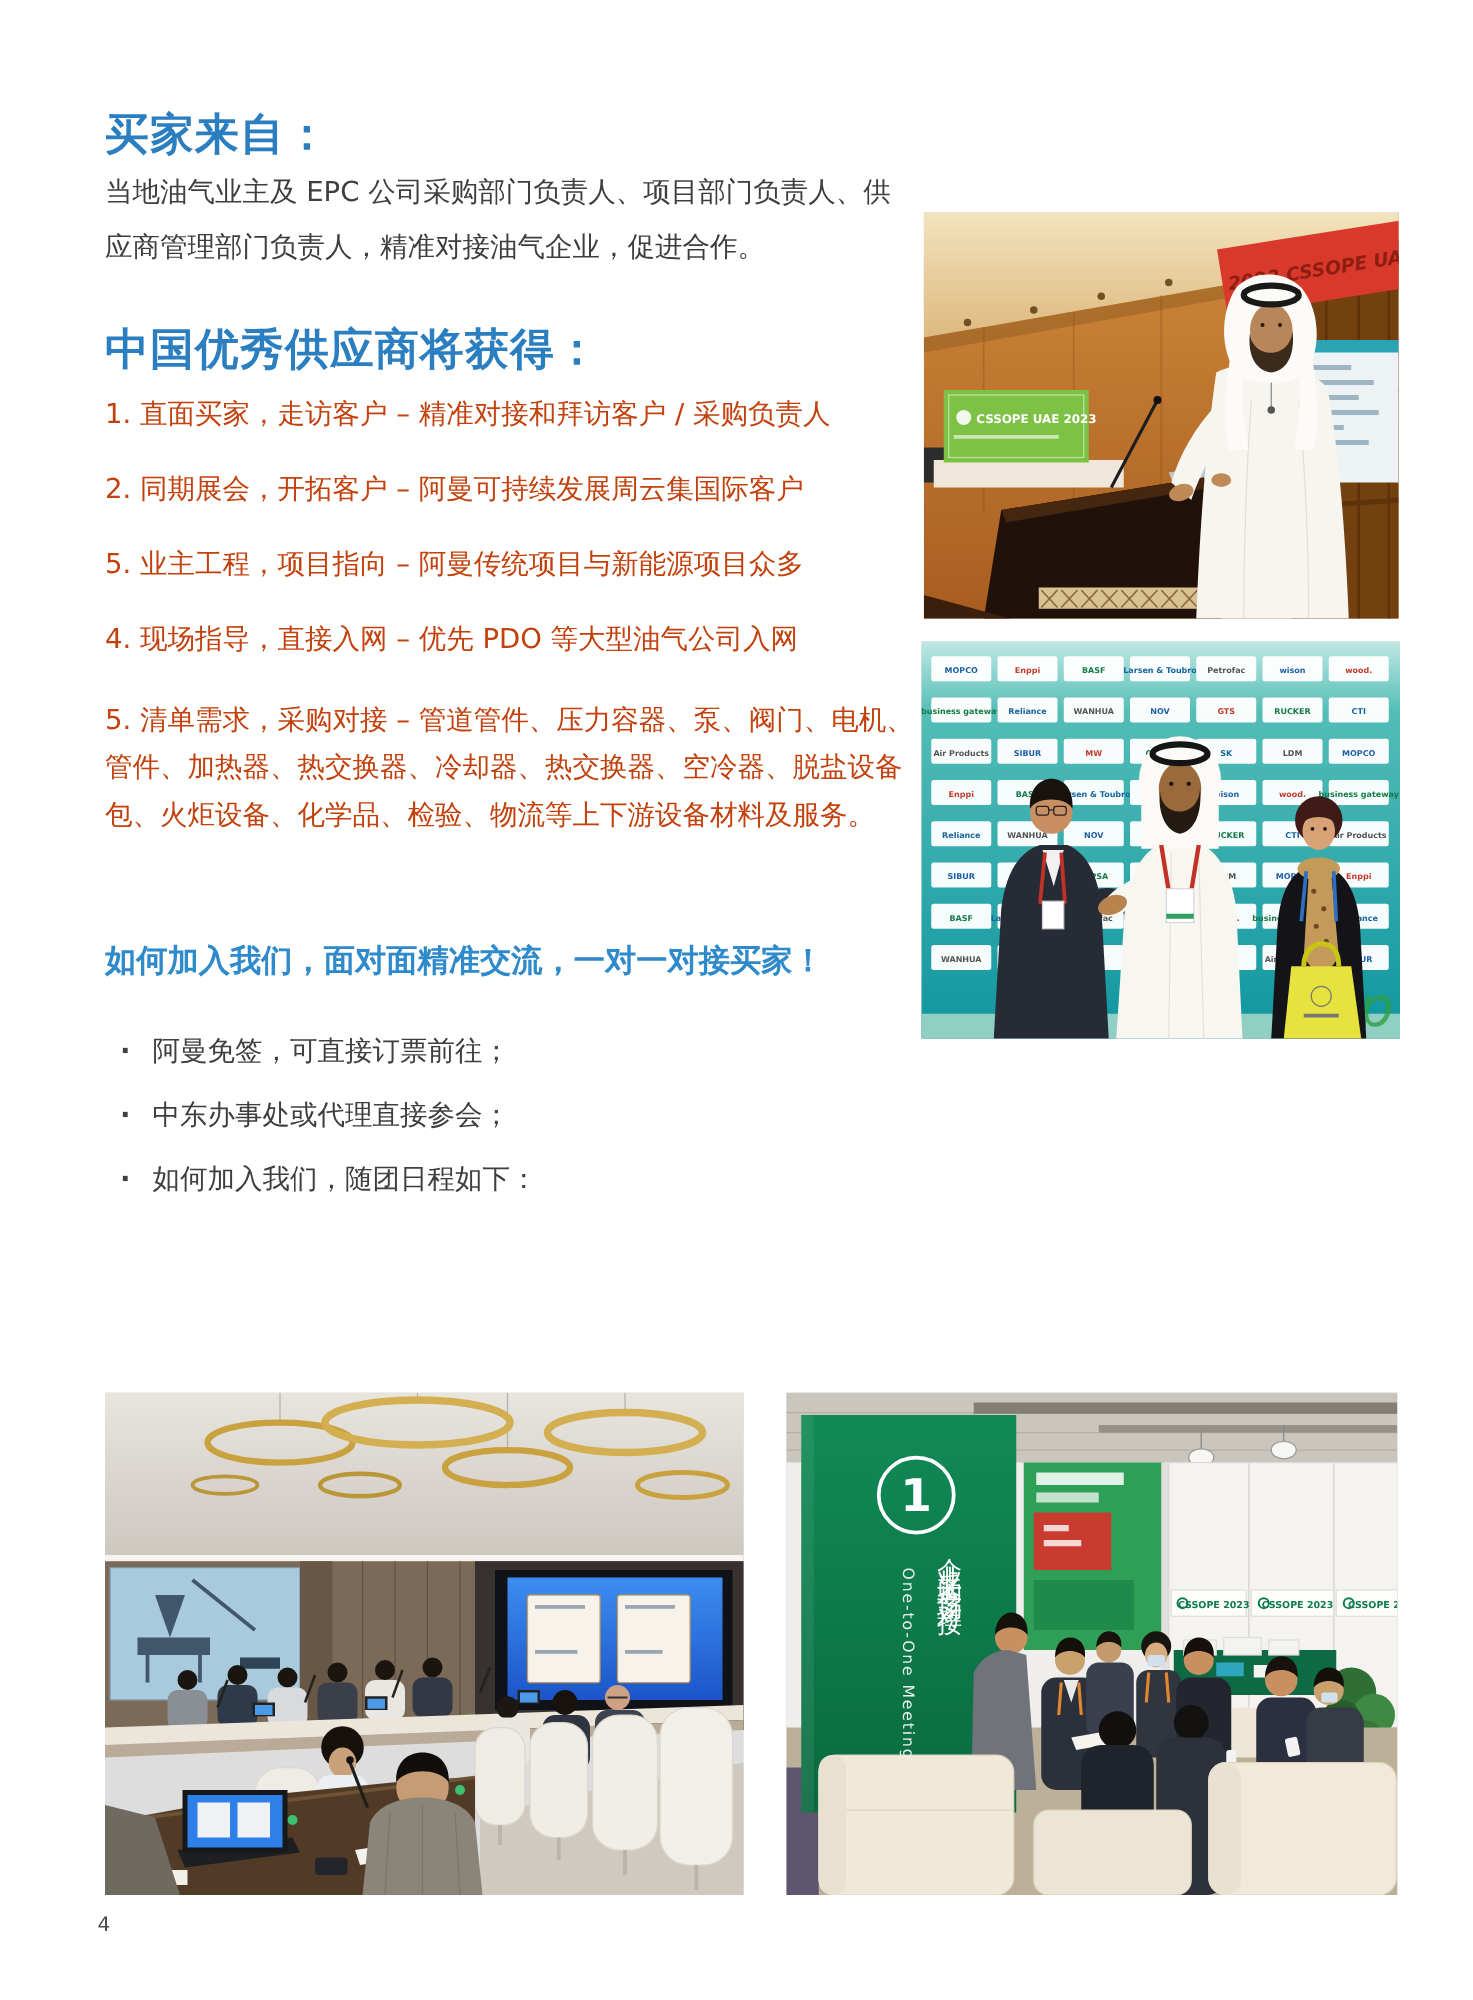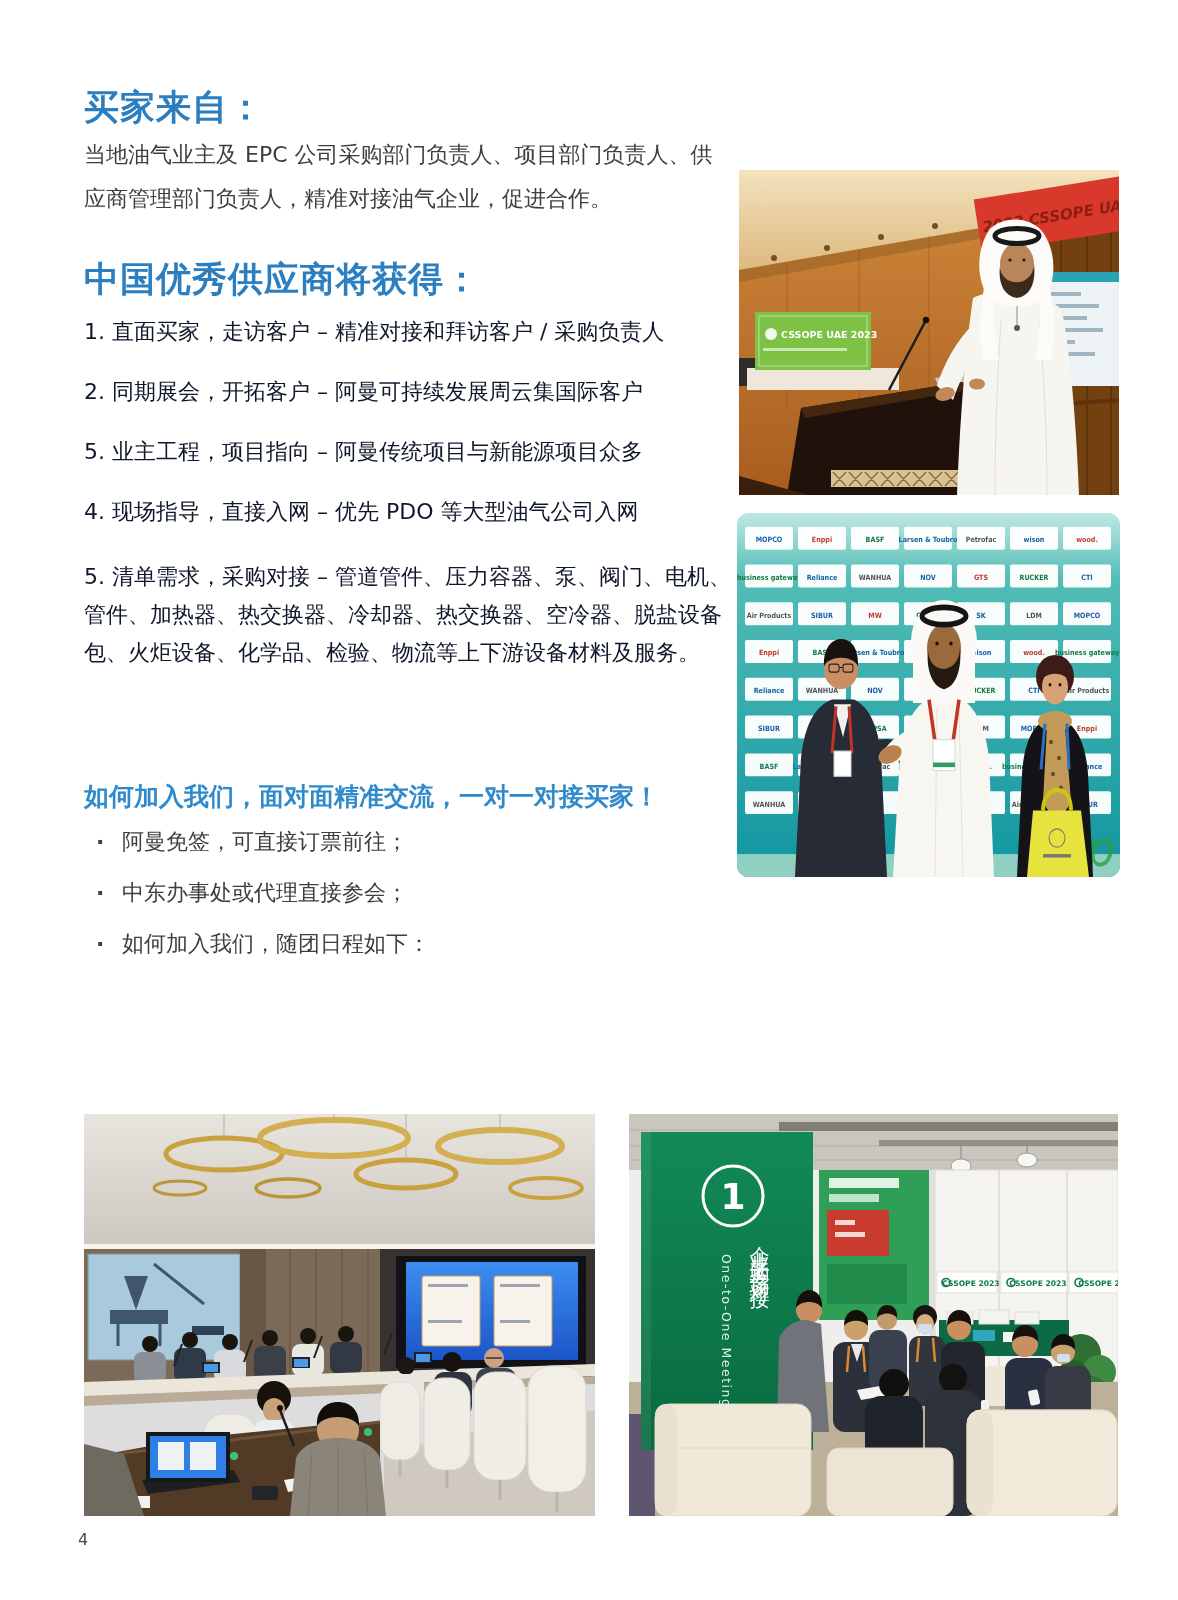--- a/index.html
+++ b/index.html
@@ -3,36 +3,36 @@
 <meta charset="utf-8">
 <style>
   html,body{margin:0;padding:0;background:#ffffff;}
   .page{position:relative;width:1178px;height:1600px;background:#ffffff;overflow:hidden;
         font-family:"DejaVu Sans","Liberation Sans",sans-serif;}
   .h-blue{position:absolute;left:84px;margin:0;font-size:35px;font-weight:700;color:#2b7fc0;letter-spacing:1px;}
   #h-buyers{top:84px;}
   #h-benefits{top:256px;}
   #p-buyers{position:absolute;left:84px;top:133px;width:636px;margin:0;
             font-size:22px;line-height:44px;color:#3e3e3e;}
-  #list-benefits{position:absolute;left:84px;top:318px;width:652px;font-size:22px;color:#0f172a;}
+  #list-benefits{position:absolute;left:84px;top:318px;width:652px;font-size:22px;color:#c2410c;}
   #list-benefits p{margin:0 0 33px;line-height:27px;}
   #list-benefits p.multi{line-height:38px;margin-top:6px;}
-  #h-join{position:absolute;left:84px;top:780px;margin:0;font-size:25px;font-weight:700;color:#2e8aca;}
+  #h-join{position:absolute;left:84px;top:752px;margin:0;font-size:25px;font-weight:700;color:#2e8aca;}
   #bullets{position:absolute;left:88px;top:824px;margin:4px;padding:0;list-style:none;
            font-size:22px;color:#3e3e3e;}
   #bullets li{position:relative;margin:0 0 24px;line-height:27px;padding-left:30px;}
   #bullets li::before{content:"·";position:absolute;left:4px;top:0;font-weight:700;color:#3e3e3e;}
   #cta{position:absolute;left:84px;top:977px;font-family:"Liberation Sans","DejaVu Sans",sans-serif;
        font-size:30px;line-height:45px;font-weight:700;color:#2c80c2;letter-spacing:.2px;white-space:nowrap;}
   #cta .l2{padding-left:112px;}
   #pagenum{position:absolute;left:78px;top:1530px;font-size:16px;color:#4a4a4a;}
   .photo{position:absolute;overflow:hidden;background:#ddd;}
   .photo svg{display:block;width:100%;height:100%;}
   #photo-speaker{left:739px;top:170px;width:380px;height:325px;}
-  #photo-handshake{left:737px;top:513px;width:383px;height:364px;border-radius:12px;}
+  #photo-handshake{left:737px;top:513px;width:383px;height:318px;}
   #photo-meeting{left:84px;top:1114px;width:511px;height:402px;}
   #photo-booth{left:629px;top:1114px;width:489px;height:402px;}
   .ph-overlay{position:absolute;pointer-events:none;}
   #booth-cn{left:118px;top:116px;height:218px;writing-mode:vertical-rl;color:#ffffff;
             font-size:20px;letter-spacing:6px;font-weight:500;}
   #booth-en{left:90px;top:140px;height:200px;writing-mode:vertical-rl;color:#e8f2ea;
             font-size:12.5px;letter-spacing:1.5px;}
 </style>
 </head>
 <body>

